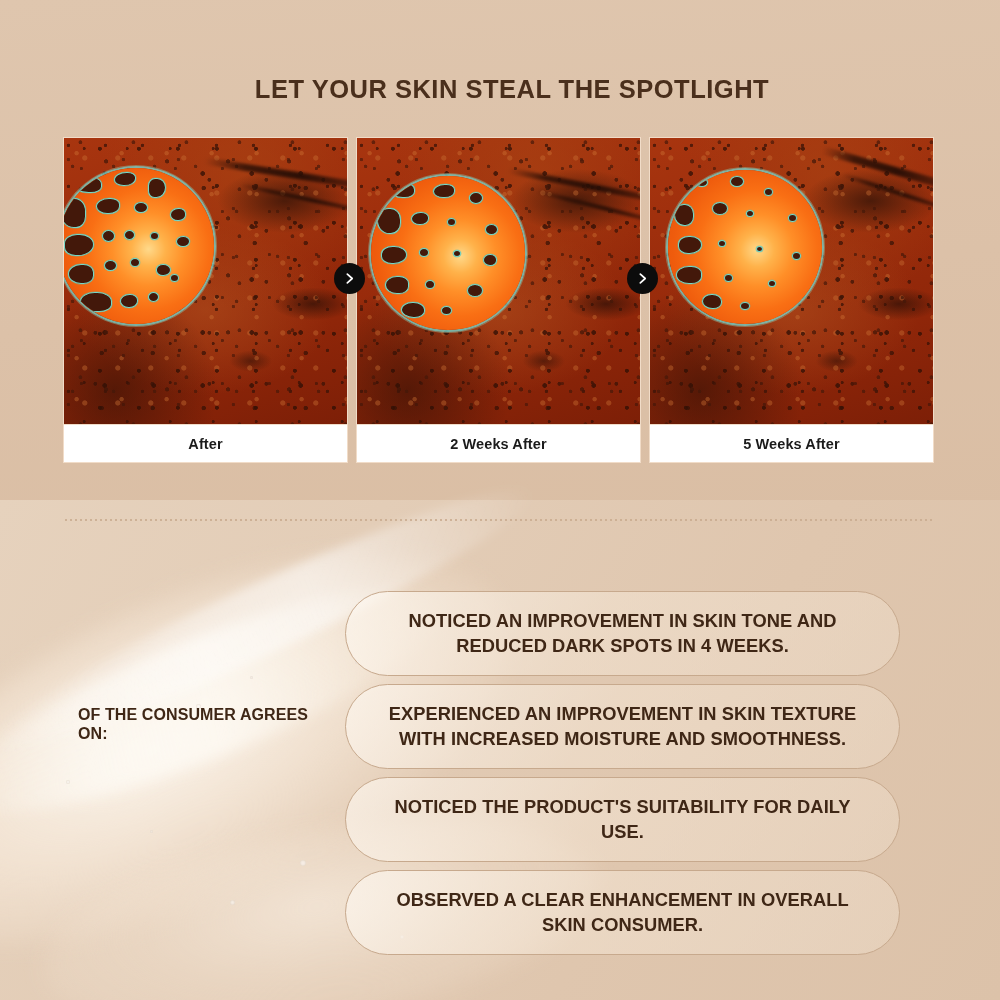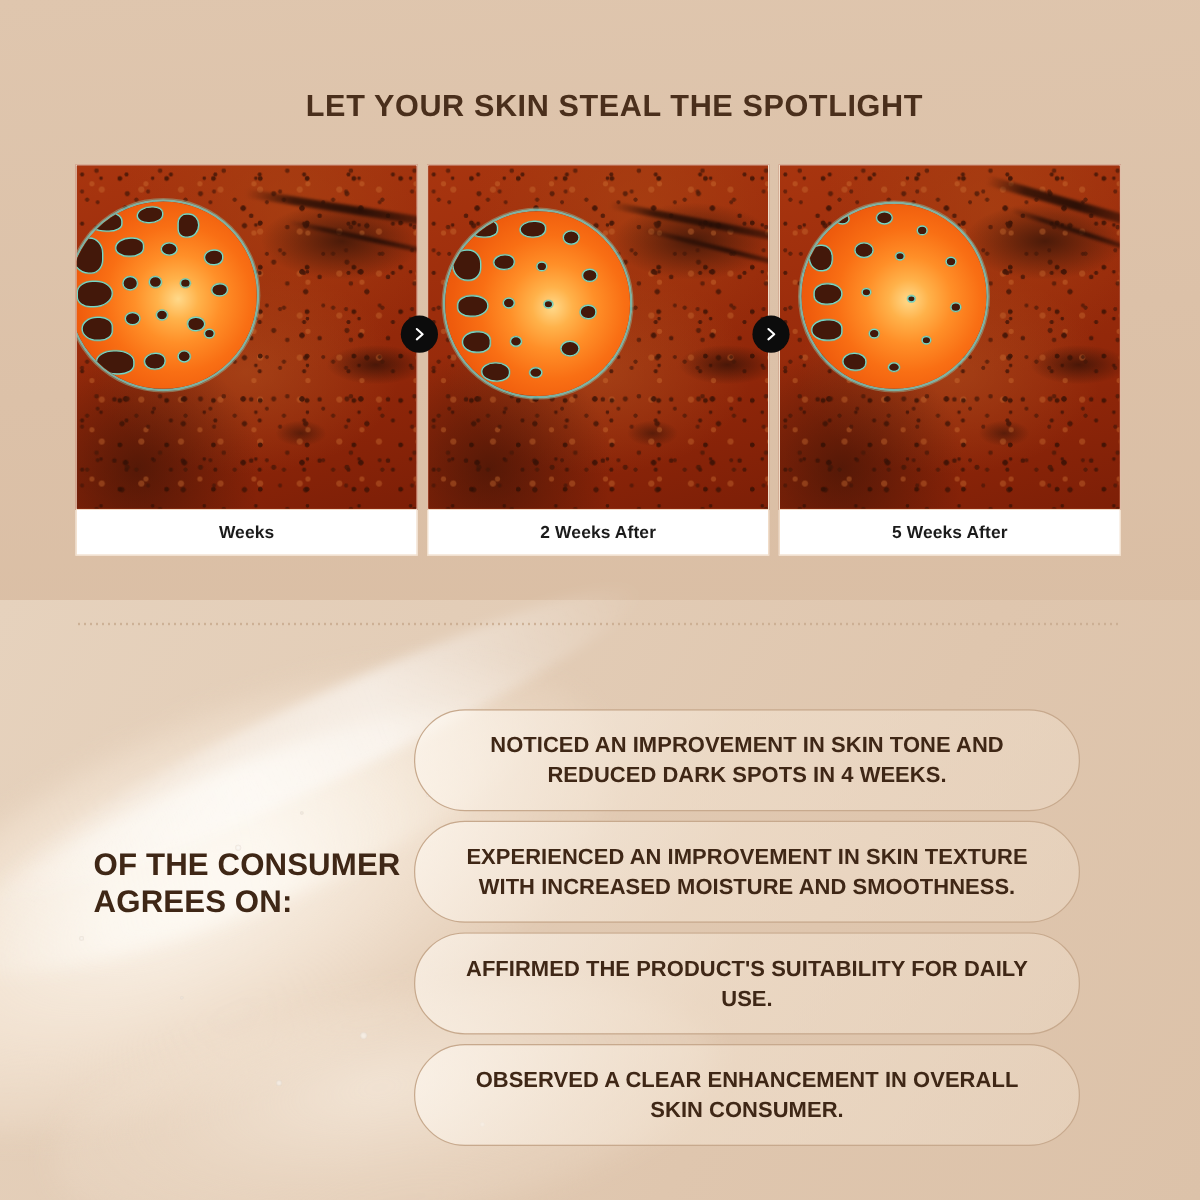--- a/index.html
+++ b/index.html
@@ -178,21 +178,21 @@
   }
 
   
   #stat { position:absolute; left:78px; top:694px; width:260px; }
   #stat-number {
     font-size:86px; font-weight:bold; color:#4a2f1c;
     line-height:.92; letter-spacing:1px; white-space:nowrap;
   }
   #stat-number .pct { font-size:62px; }
   #stat-caption {
-    margin-top:11px; font-size:26px; font-weight:bold;
+    margin-top:11px; font-size:16px; font-weight:bold;
     color:#3f2716; line-height:1.2; letter-spacing:.1px;
   }
 
   
   #claims {
     position:absolute; left:345px; top:591px; width:555px;
     display:flex; flex-direction:column; gap:8px;
   }
   .pill {
     height:85px; border-radius:48px;
@@ -254,21 +254,21 @@
         <div class="blob" style="left:46px;top:92px;width:13px;height:11px;border-radius:50%;"></div>
         <div class="blob sm" style="left:72px;top:90px;width:10px;height:9px;border-radius:50%;"></div>
         <div class="blob" style="left:98px;top:96px;width:15px;height:12px;border-radius:48% 52% 52% 48%;"></div>
         <div class="blob" style="left:22px;top:124px;width:32px;height:20px;border-radius:50% 50% 42% 58%;"></div>
         <div class="blob" style="left:62px;top:126px;width:18px;height:14px;border-radius:55% 45% 50% 50%;"></div>
         <div class="blob sm" style="left:90px;top:124px;width:11px;height:10px;border-radius:50%;"></div>
         <div class="blob sm" style="left:112px;top:106px;width:9px;height:8px;border-radius:50%;"></div>
       </div>
     </div>
     <div class="panel-label">
-      <span>Weeks</span>
+      <span>After</span>
     </div>
   </div>
 
   <div class="panel">
     <div class="panel-img">
       <div class="skin"></div>
       <div class="speckle"></div>
       <div class="crease" style="left:150px;top:44px;width:150px;height:6px;transform:rotate(11deg);"></div>
       <div class="crease" style="left:178px;top:66px;width:120px;height:4px;transform:rotate(14deg);"></div>
       <div class="zone" style="left:12px;top:36px;width:158px;height:158px;">
@@ -346,18 +346,18 @@
 </div>
 
 <div id="claims">
   <div class="pill">
     <span>NOTICED AN IMPROVEMENT IN SKIN TONE AND REDUCED DARK SPOTS IN 4 WEEKS.</span>
   </div>
   <div class="pill">
     <span>EXPERIENCED AN IMPROVEMENT IN SKIN TEXTURE WITH INCREASED MOISTURE AND SMOOTHNESS.</span>
   </div>
   <div class="pill">
-    <span>AFFIRMED THE PRODUCT'S SUITABILITY FOR DAILY USE.</span>
+    <span>NOTICED THE PRODUCT'S SUITABILITY FOR DAILY USE.</span>
   </div>
   <div class="pill">
     <span>OBSERVED A CLEAR ENHANCEMENT IN OVERALL SKIN CONSUMER.</span>
   </div>
 </div>
 
 </body></html>

